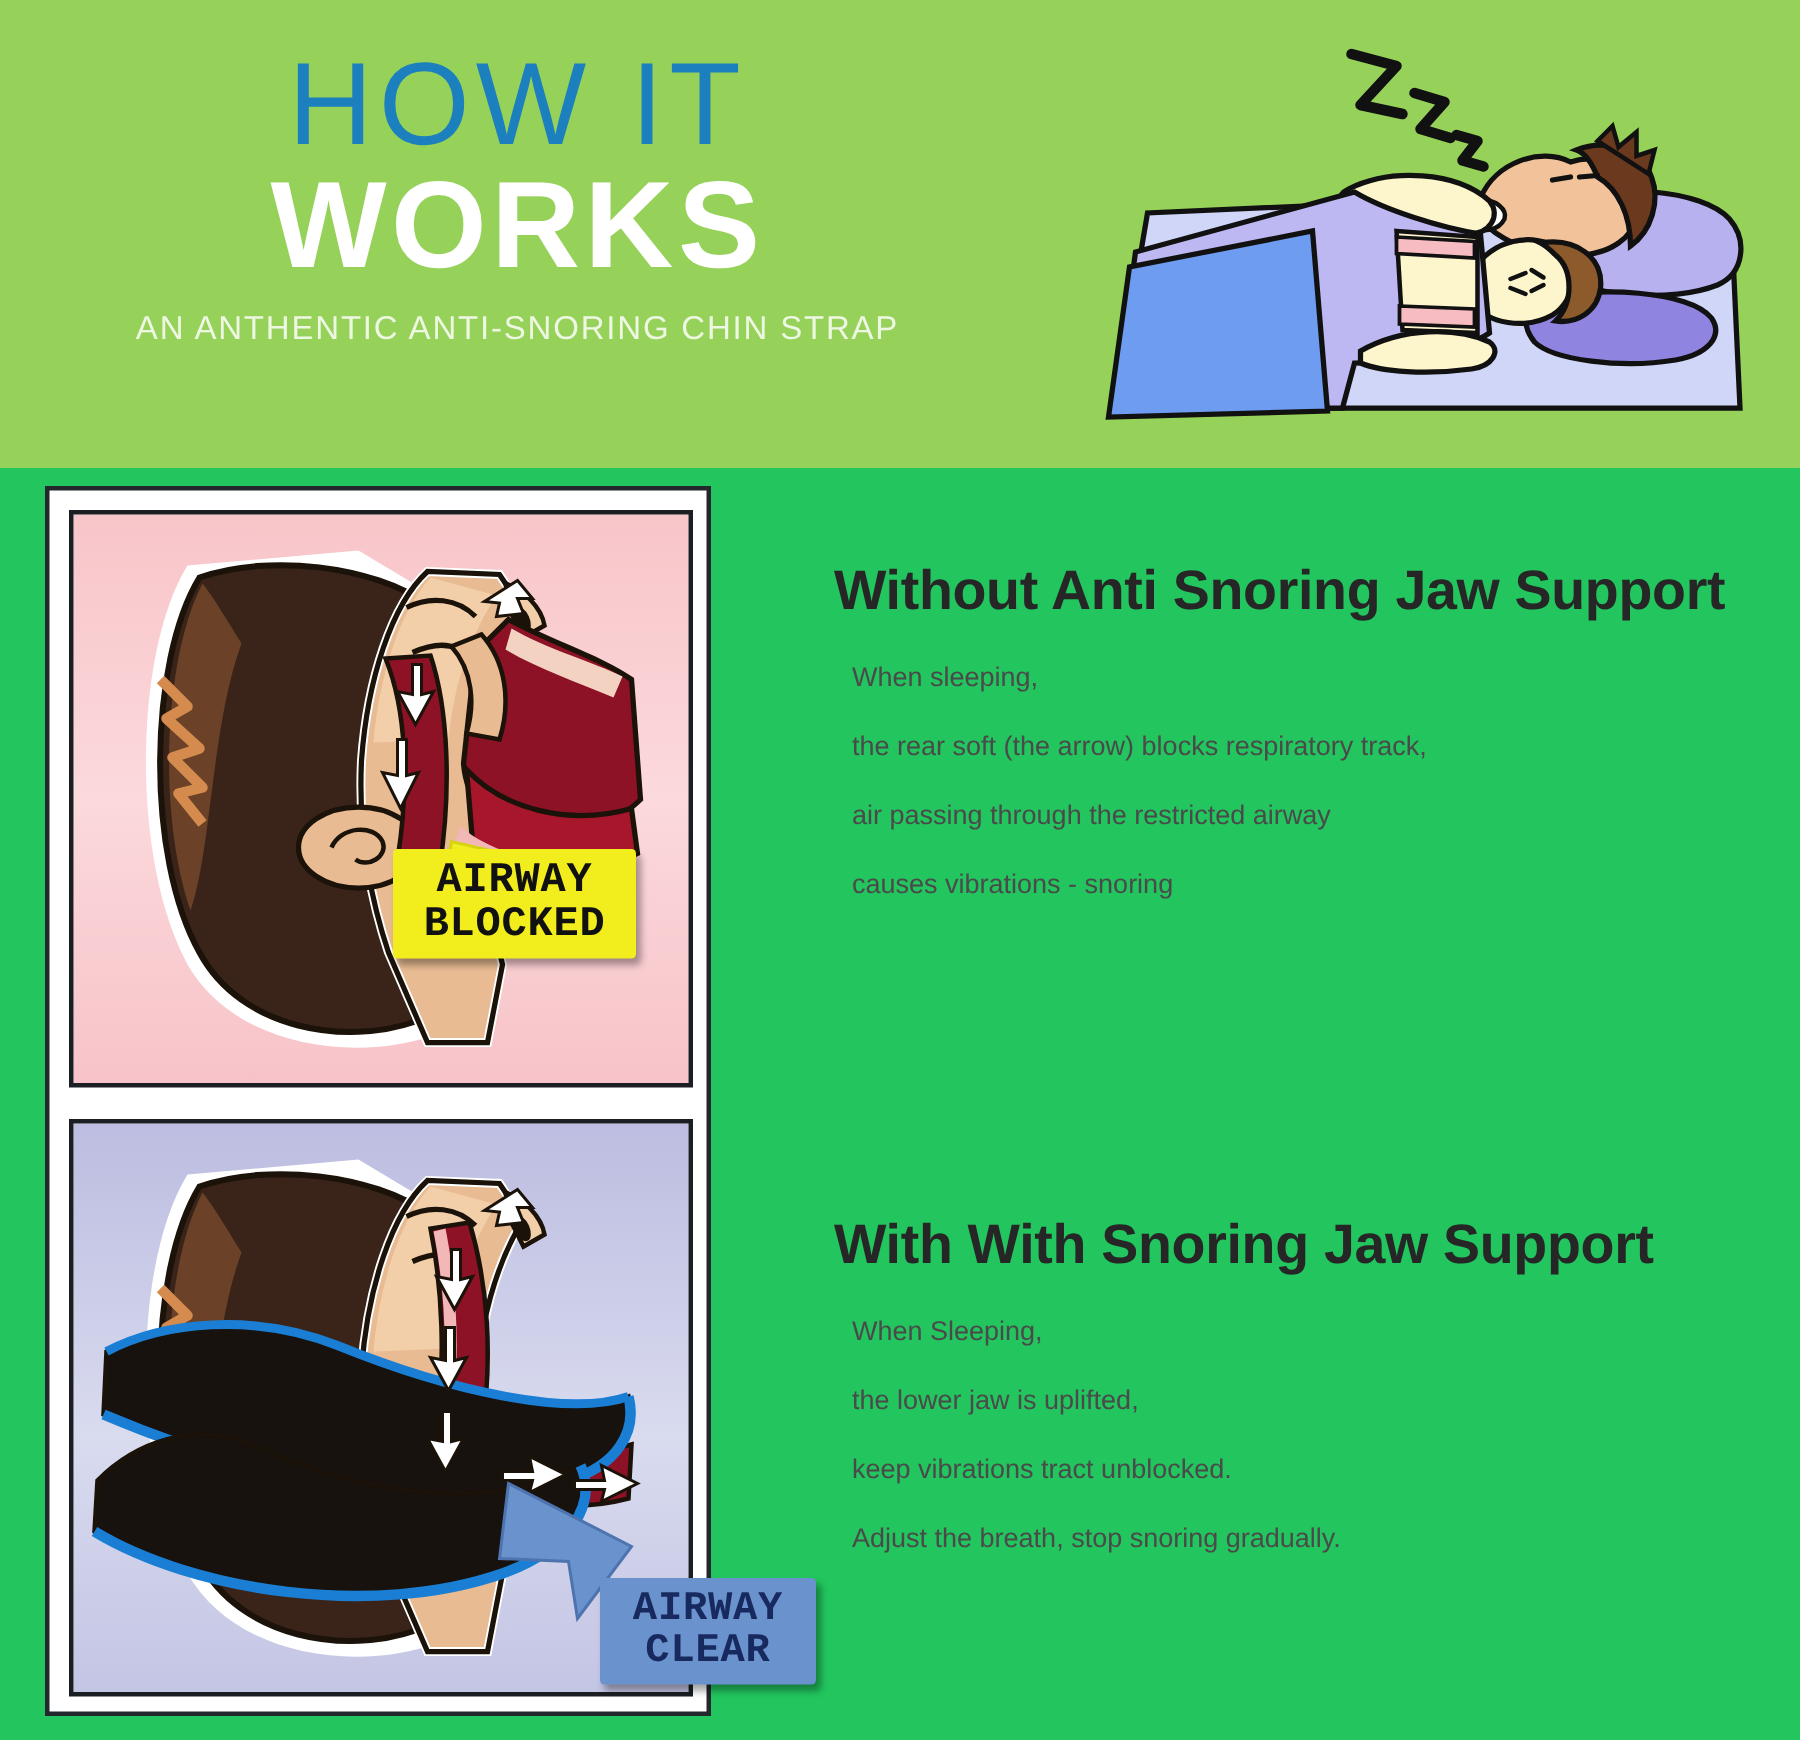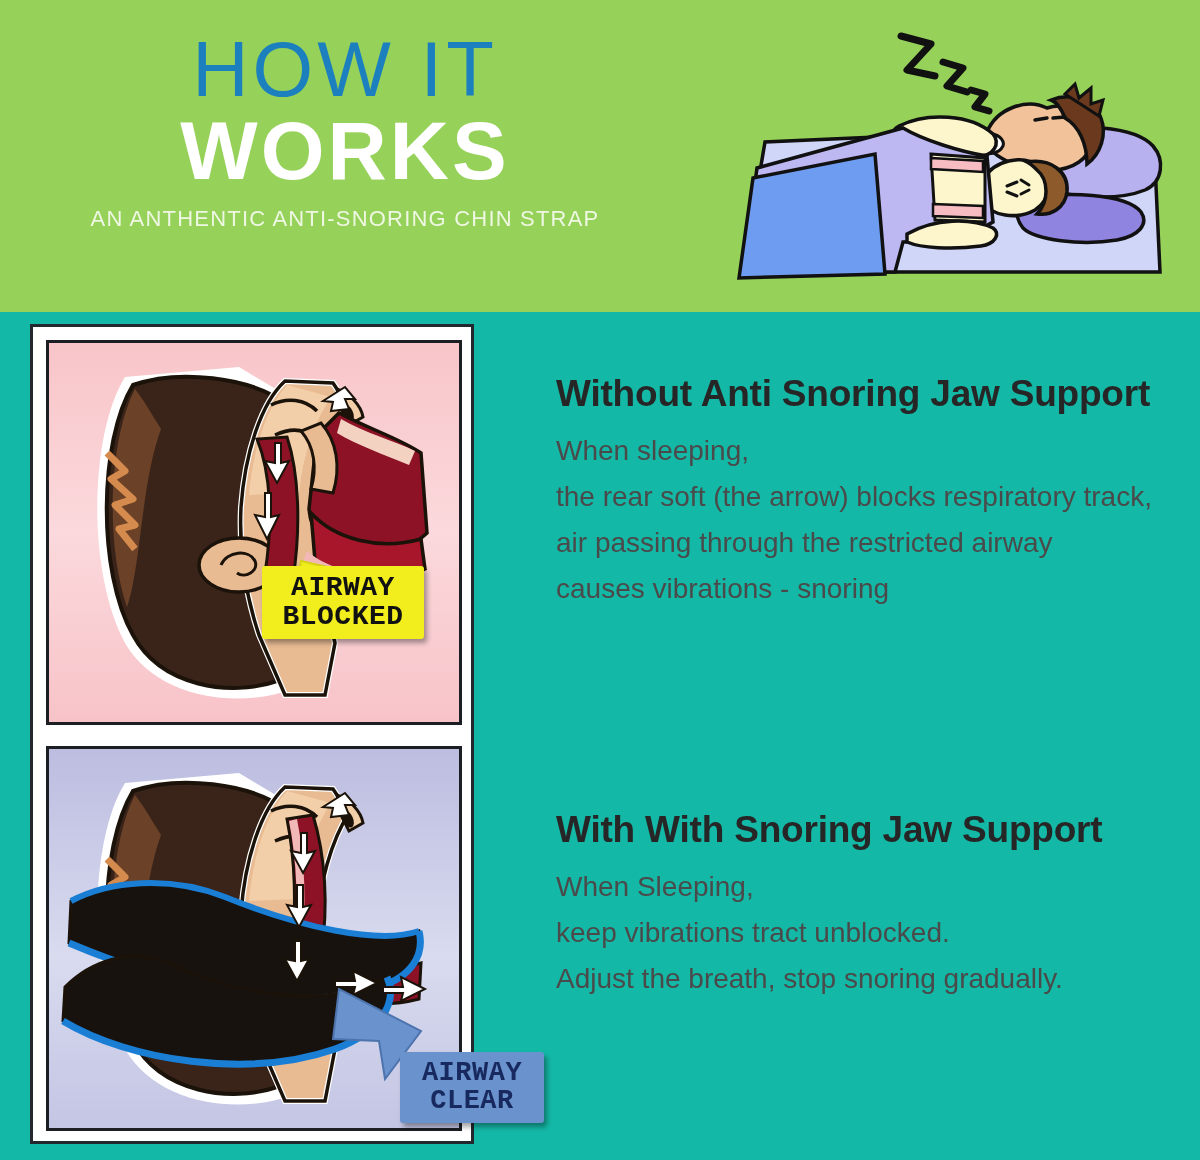--- a/index.html
+++ b/index.html
@@ -1,17 +1,17 @@
 <!DOCTYPE html>
 <html><head>
 <meta charset="utf-8">
 <style>
   html,body{margin:0;padding:0;background:#ffffff;}
   body{width:1200px;height:1160px;font-family:"Liberation Sans",sans-serif;overflow:hidden;}
-  .page{position:relative;width:1200px;height:1160px;background:#14b8a6;}
+  .page{position:relative;width:1200px;height:1160px;background:#22c55e;}
 
   
   .header{position:absolute;left:0;top:0;width:1200px;height:312px;background:#96d159;overflow:hidden;}
   .title-wrap{position:absolute;left:0;top:28px;width:690px;text-align:center;}
   .t-how{font-size:78px;line-height:82px;letter-spacing:4px;color:#1c7fbe;font-weight:400;
          font-family:"Liberation Sans",sans-serif;}
   .t-works{font-size:82px;line-height:90px;letter-spacing:3px;color:#ffffff;font-weight:bold;
            font-family:"Liberation Sans",sans-serif;margin-top:-4px;}
   .t-sub{font-size:22px;line-height:26px;letter-spacing:1.2px;color:#eef7e2;font-weight:400;margin-top:10px;}
 
@@ -34,21 +34,21 @@
                 color:#17295e;font-size:27px;letter-spacing:0.5px;border-radius:3px;
                 box-shadow:3px 4px 5px rgba(0,0,0,.35);z-index:8;}
   .callout span{display:block;}
 
   
   .textcol{position:absolute;left:556px;width:640px;}
   .block-1{top:374px;}
   .block-2{top:810px;}
   .blk-title{font-size:37px;font-weight:bold;color:#262626;letter-spacing:-0.2px;
              line-height:40px;margin:0 0 14px 0;}
-  .blk-line{font-size:28px;color:#4a4a4a;line-height:46px;white-space:nowrap;}
+  .blk-line{font-size:18px;color:#4a4a4a;line-height:46px;white-space:nowrap;margin-left:12px;}
 </style>
 </head>
 <body>
 
 <div class="page">
 
   <div class="header">
 
     <div class="title-wrap">
       <div class="t-how">HOW IT</div>
@@ -224,17 +224,18 @@
     <div class="blk-title">Without Anti Snoring Jaw Support</div>
     <div class="blk-line">When sleeping,</div>
     <div class="blk-line">the rear soft (the arrow) blocks respiratory track,</div>
     <div class="blk-line">air passing through the restricted airway</div>
     <div class="blk-line">causes vibrations - snoring</div>
   </div>
 
   <div class="textcol block-2">
     <div class="blk-title">With With Snoring Jaw Support</div>
     <div class="blk-line">When Sleeping,</div>
+    <div class="blk-line">the lower jaw is uplifted,</div>
     <div class="blk-line">keep vibrations tract unblocked.</div>
     <div class="blk-line">Adjust the breath, stop snoring gradually.</div>
   </div>
 
 </div>
 
 </body></html>

